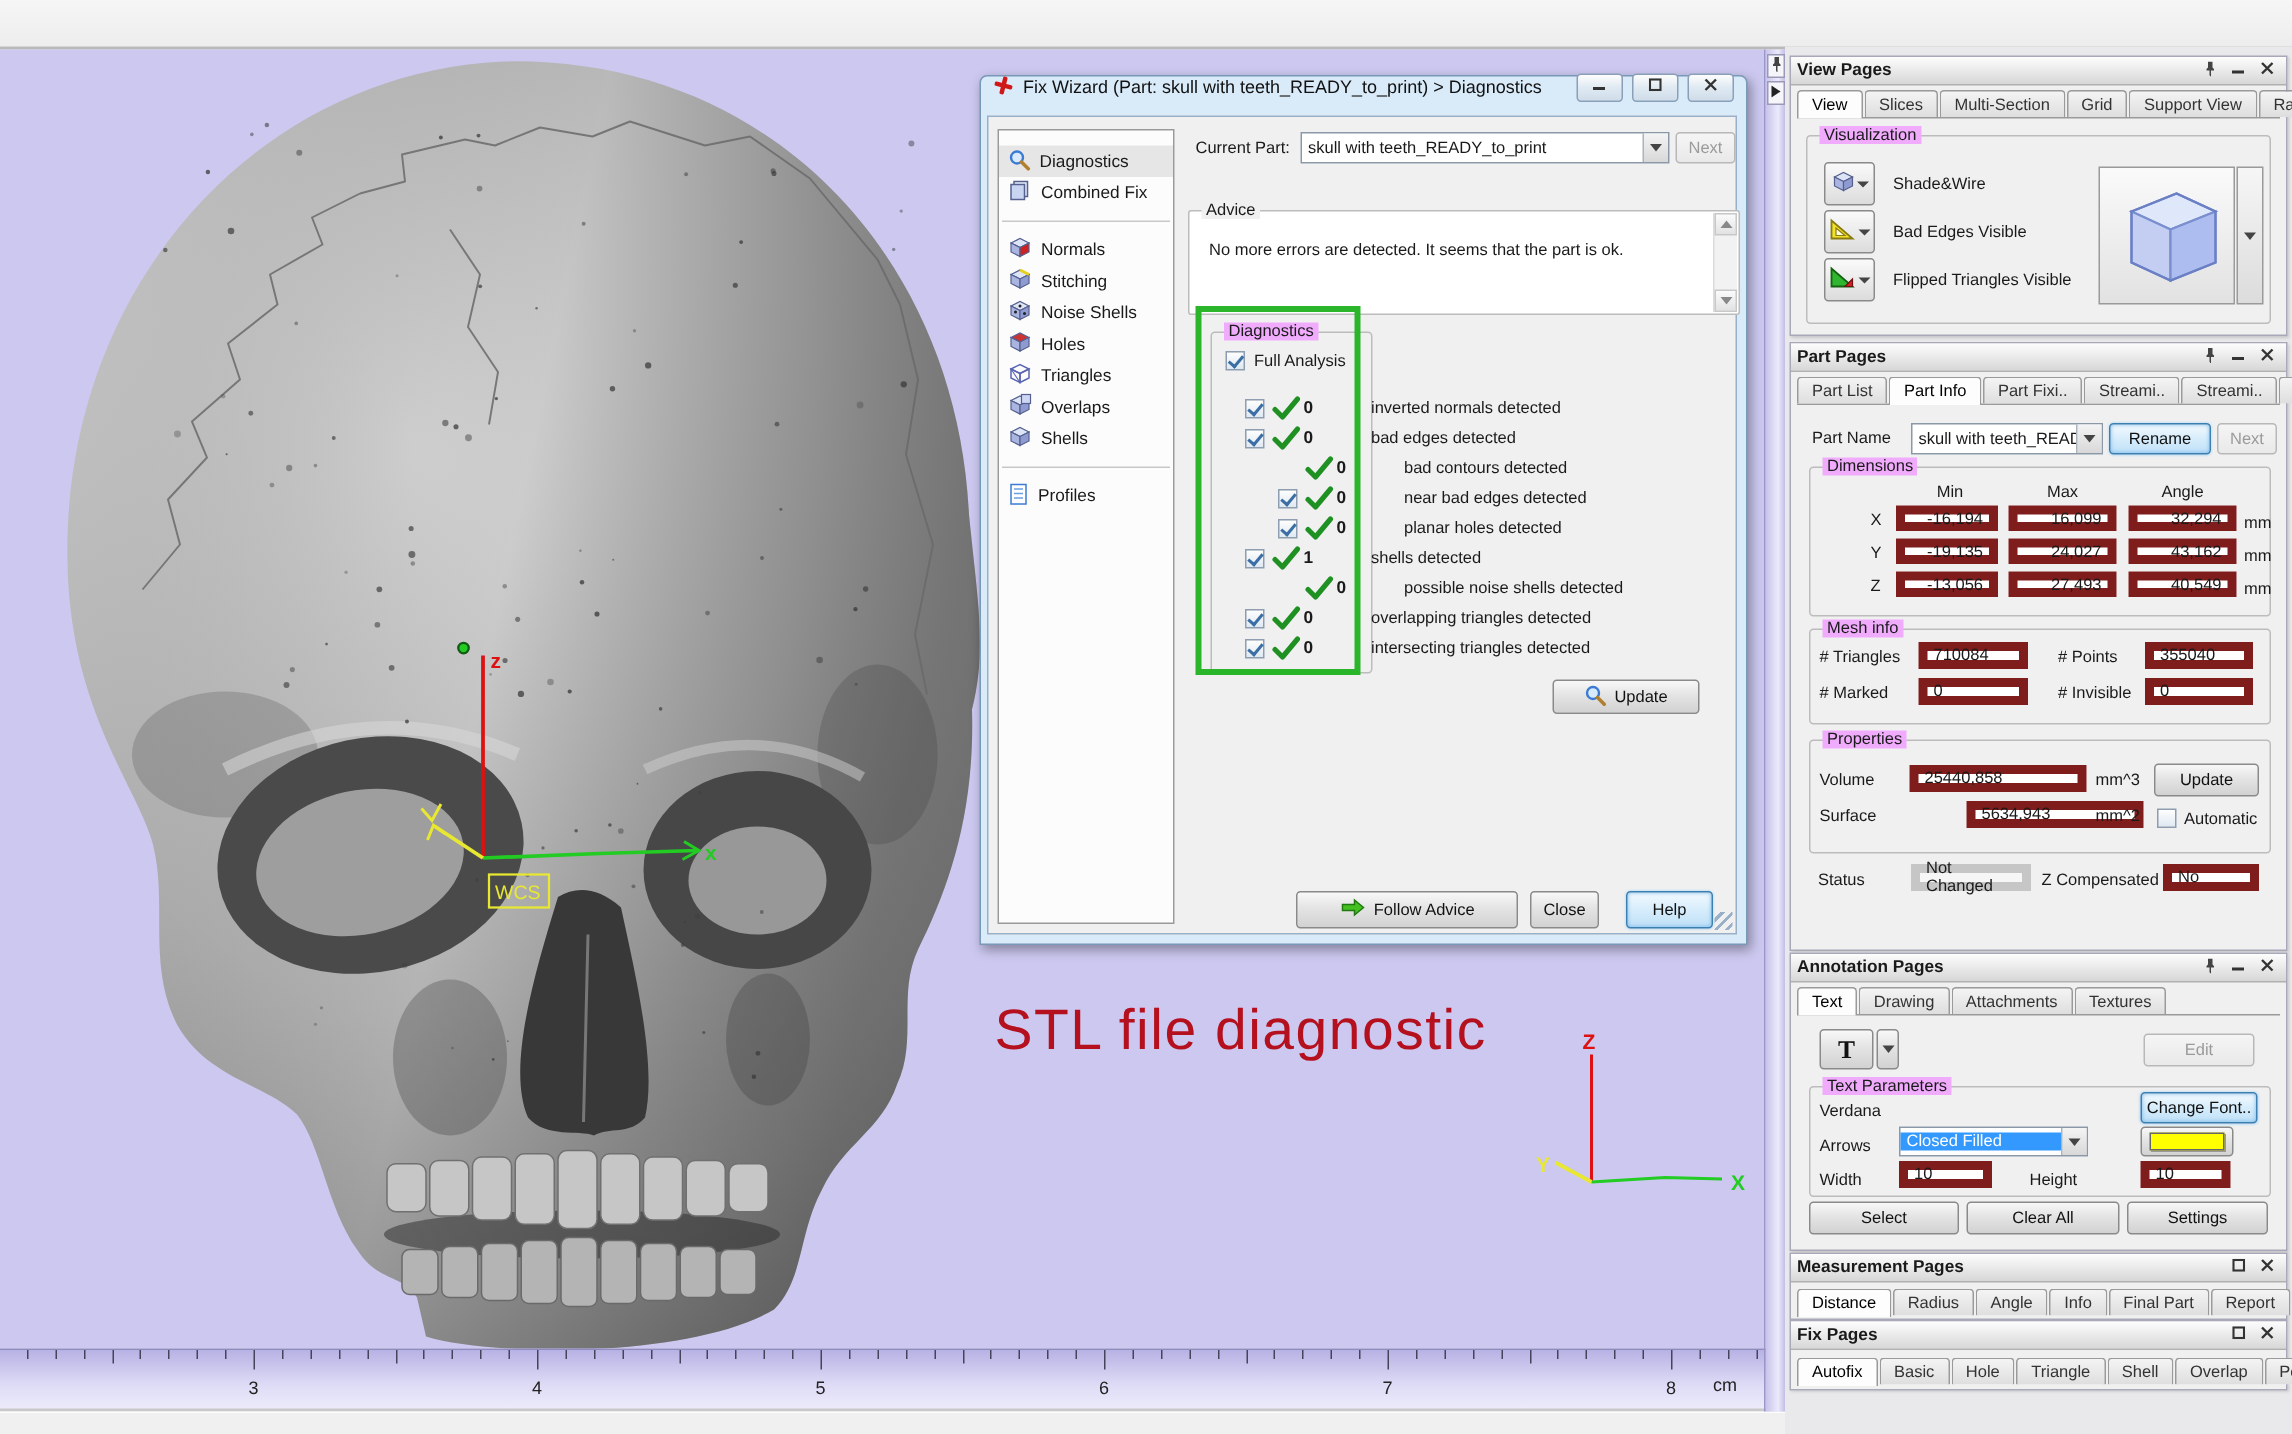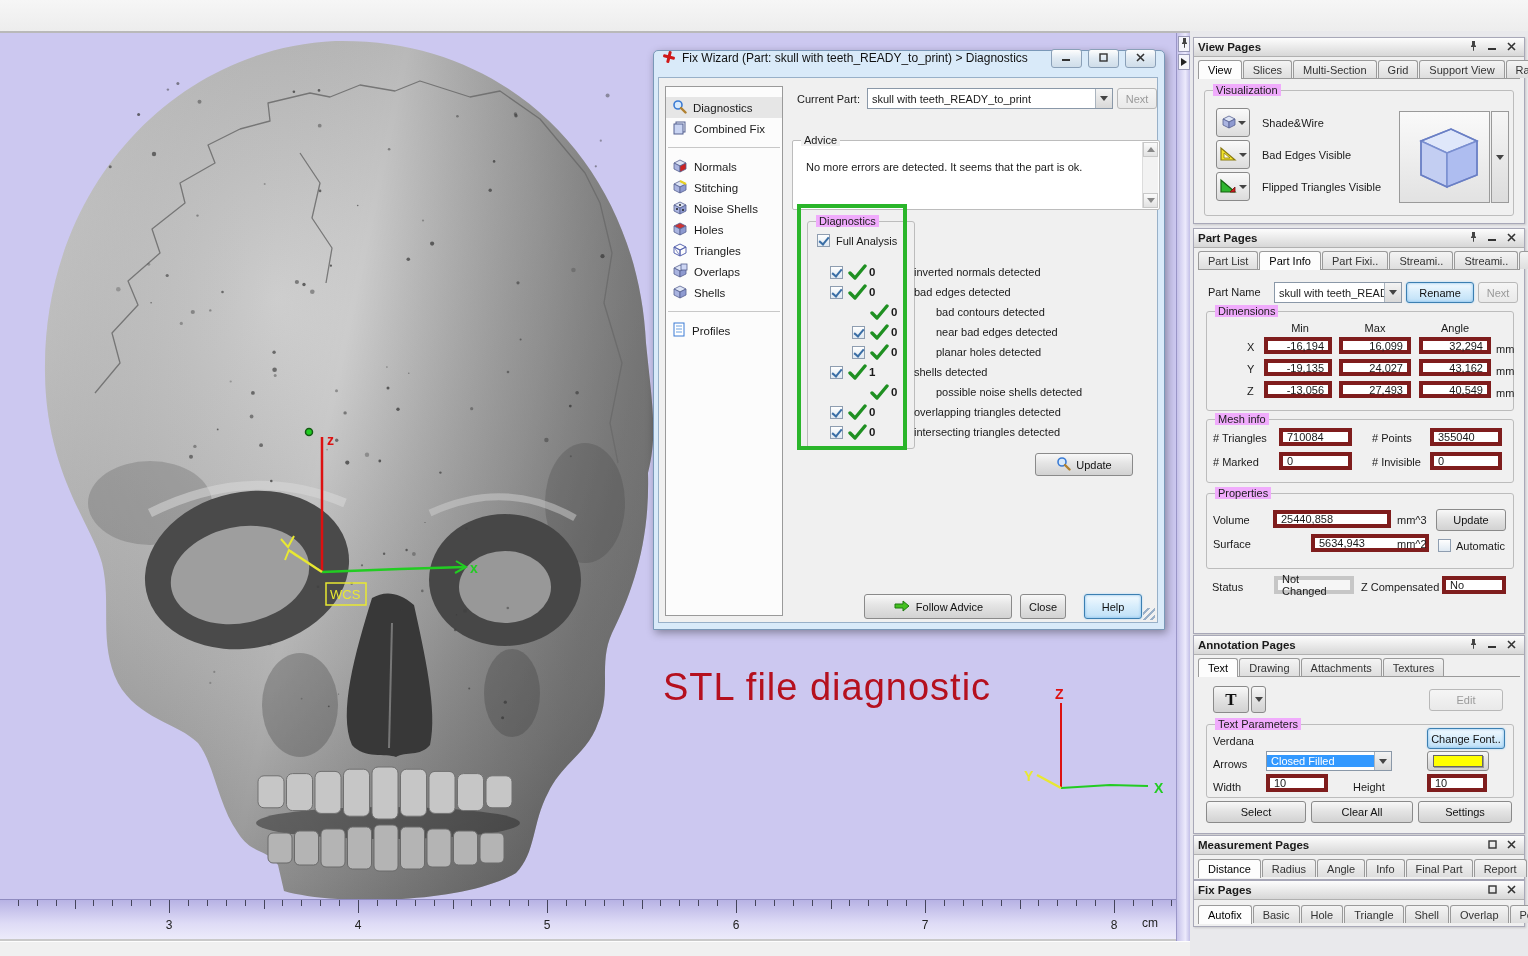--- a/index.html
+++ b/index.html
@@ -31,21 +31,21 @@
   .tab{padding:3px 9px 2px;background:linear-gradient(#f4f4f4,#dedede);border:1px solid #9a9a9a;border-bottom:none;
        border-radius:3px 3px 0 0;color:#333;white-space:nowrap;font-size:11px;}
   .tab.active{background:#fdfdfd;font-weight:normal;padding-bottom:3px;position:relative;top:1px;color:#000;}
   .gbox{position:absolute;border:1px solid #bcbcbc;border-radius:3px;}
   .gbox>.glabel{position:absolute;top:-7px;left:8px;background:#f0abfc;padding:0 3px;color:#1a1a1a;}
   .btn{position:absolute;display:flex;align-items:center;justify-content:center;gap:5px;
        background:linear-gradient(#f8f8f8,#e4e4e4 45%,#d2d2d2);border:1px solid #8a8a8a;border-radius:3px;
        font-size:11px;color:#111;box-sizing:border-box;}
   .btn.hl{border:1px solid #3c7fb1;box-shadow:0 0 3px #7ab8e8 inset,0 0 2px #9fd0f5;background:linear-gradient(#f4fafe,#d9eefc 45%,#bfe0f7);}
   .btn.dis{color:#9a9a9a;border-color:#b8b8b8;background:linear-gradient(#f5f5f5,#e9e9e9);}
-  .input{position:absolute;background:#fff;border:4px solid #7f1d1d;box-sizing:border-box;
+  .input{position:absolute;background:#fff;border:6px solid #7f1d1d;box-sizing:border-box;
          font-size:11px;display:flex;align-items:center;padding:0 4px;}
   .input.num{justify-content:flex-end;}
   .dd{position:absolute;background:#fff;border:1px solid #8a98a8;box-sizing:border-box;display:flex;align-items:center;font-size:11px;}
   .dd .val{flex:1;padding:0 4px;white-space:nowrap;overflow:hidden;}
   .dd .caret{width:16px;align-self:stretch;background:linear-gradient(#f4f4f4,#d8d8d8);border-left:1px solid #aab4be;
              display:flex;align-items:center;justify-content:center;}
   .caret-glyph{width:0;height:0;border-left:4px solid transparent;border-right:4px solid transparent;border-top:5px solid #444;}
   .cb{width:13px;height:13px;border:1px solid #8e9db0;background:linear-gradient(#fefefe,#dfe9f2);box-sizing:border-box;
       display:inline-block;position:relative;flex:none;}
   .cb.checked::after{content:"";position:absolute;left:3px;top:0px;width:4px;height:8px;

